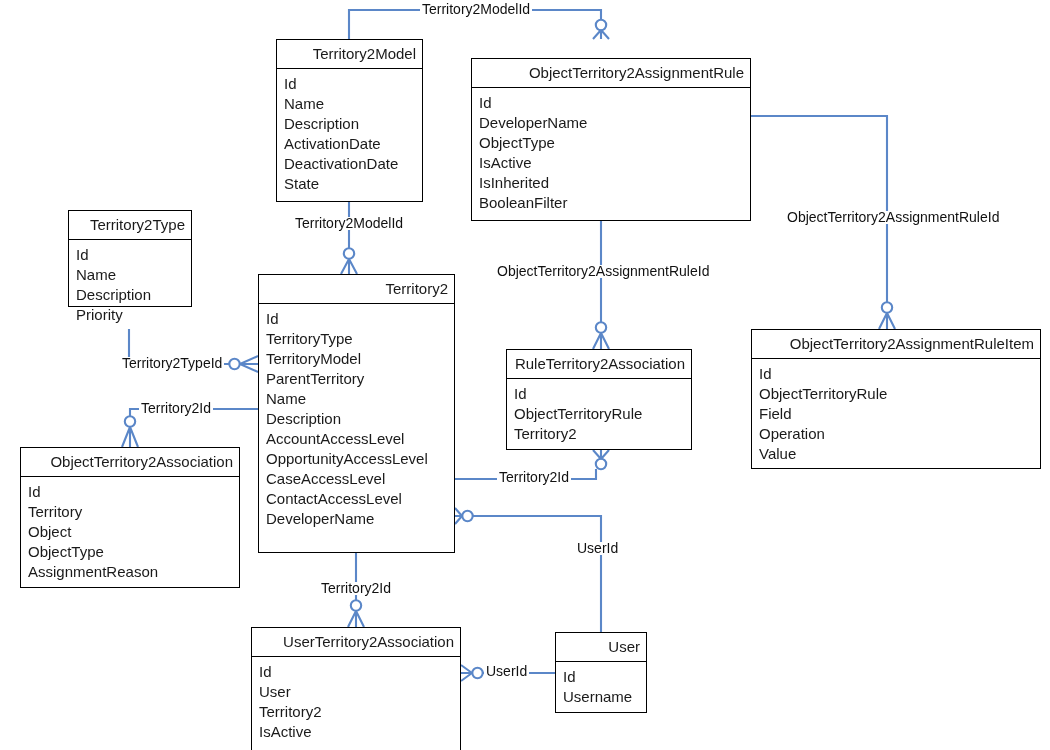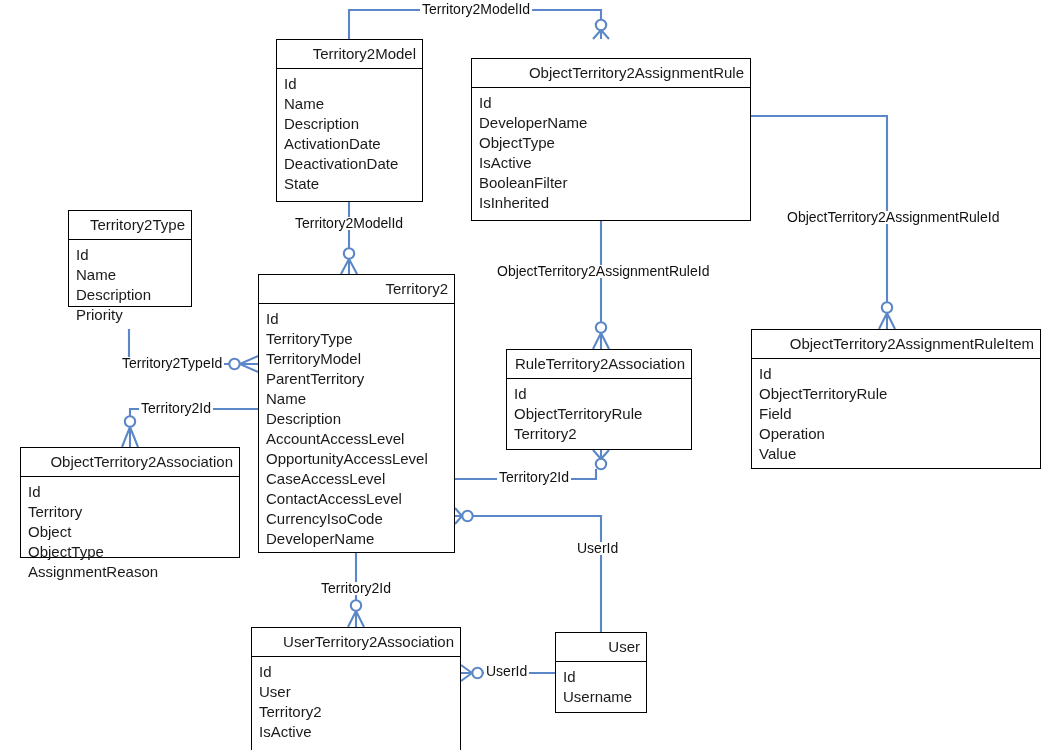--- a/index.html
+++ b/index.html
@@ -166,22 +166,22 @@
     </div>
   </div>
 
   <div class="entity" style="left:471px; top:34px; width:280px; height:163px;margin-top:24px;">
     <div class="entity-title">ObjectTerritory2AssignmentRule</div>
     <div class="entity-attrs">
       <div class="attr">Id</div>
       <div class="attr">DeveloperName</div>
       <div class="attr">ObjectType</div>
       <div class="attr">IsActive</div>
+      <div class="attr">IsInherited</div>
       <div class="attr">BooleanFilter</div>
-      <div class="attr">IsInherited</div>
     </div>
   </div>
 
   <div class="entity" style="left:68px; top:210px; width:124px; height:97px;">
     <div class="entity-title">Territory2Type</div>
     <div class="entity-attrs">
       <div class="attr">Id</div>
       <div class="attr">Name</div>
       <div class="attr">Description</div>
       <div class="attr">Priority</div>
@@ -194,21 +194,20 @@
       <div class="attr">Id</div>
       <div class="attr">TerritoryType</div>
       <div class="attr">TerritoryModel</div>
       <div class="attr">ParentTerritory</div>
       <div class="attr">Name</div>
       <div class="attr">Description</div>
       <div class="attr">AccountAccessLevel</div>
       <div class="attr">OpportunityAccessLevel</div>
       <div class="attr">CaseAccessLevel</div>
       <div class="attr">ContactAccessLevel</div>
-      <div class="attr">CurrencyIsoCode</div>
       <div class="attr">DeveloperName</div>
     </div>
   </div>
 
   <div class="entity" style="left:494px; top:349px; width:186px; height:101px;margin-left:12px;">
     <div class="entity-title">RuleTerritory2Association</div>
     <div class="entity-attrs">
       <div class="attr">Id</div>
       <div class="attr">ObjectTerritoryRule</div>
       <div class="attr">Territory2</div>
@@ -219,21 +218,21 @@
     <div class="entity-title">ObjectTerritory2AssignmentRuleItem</div>
     <div class="entity-attrs">
       <div class="attr">Id</div>
       <div class="attr">ObjectTerritoryRule</div>
       <div class="attr">Field</div>
       <div class="attr">Operation</div>
       <div class="attr">Value</div>
     </div>
   </div>
 
-  <div class="entity" style="left:20px; top:447px; width:220px; height:111px;">
+  <div class="entity" style="left:20px; top:447px; width:220px; height:141px;">
     <div class="entity-title">ObjectTerritory2Association</div>
     <div class="entity-attrs">
       <div class="attr">Id</div>
       <div class="attr">Territory</div>
       <div class="attr">Object</div>
       <div class="attr">ObjectType</div>
       <div class="attr">AssignmentReason</div>
     </div>
   </div>
 

